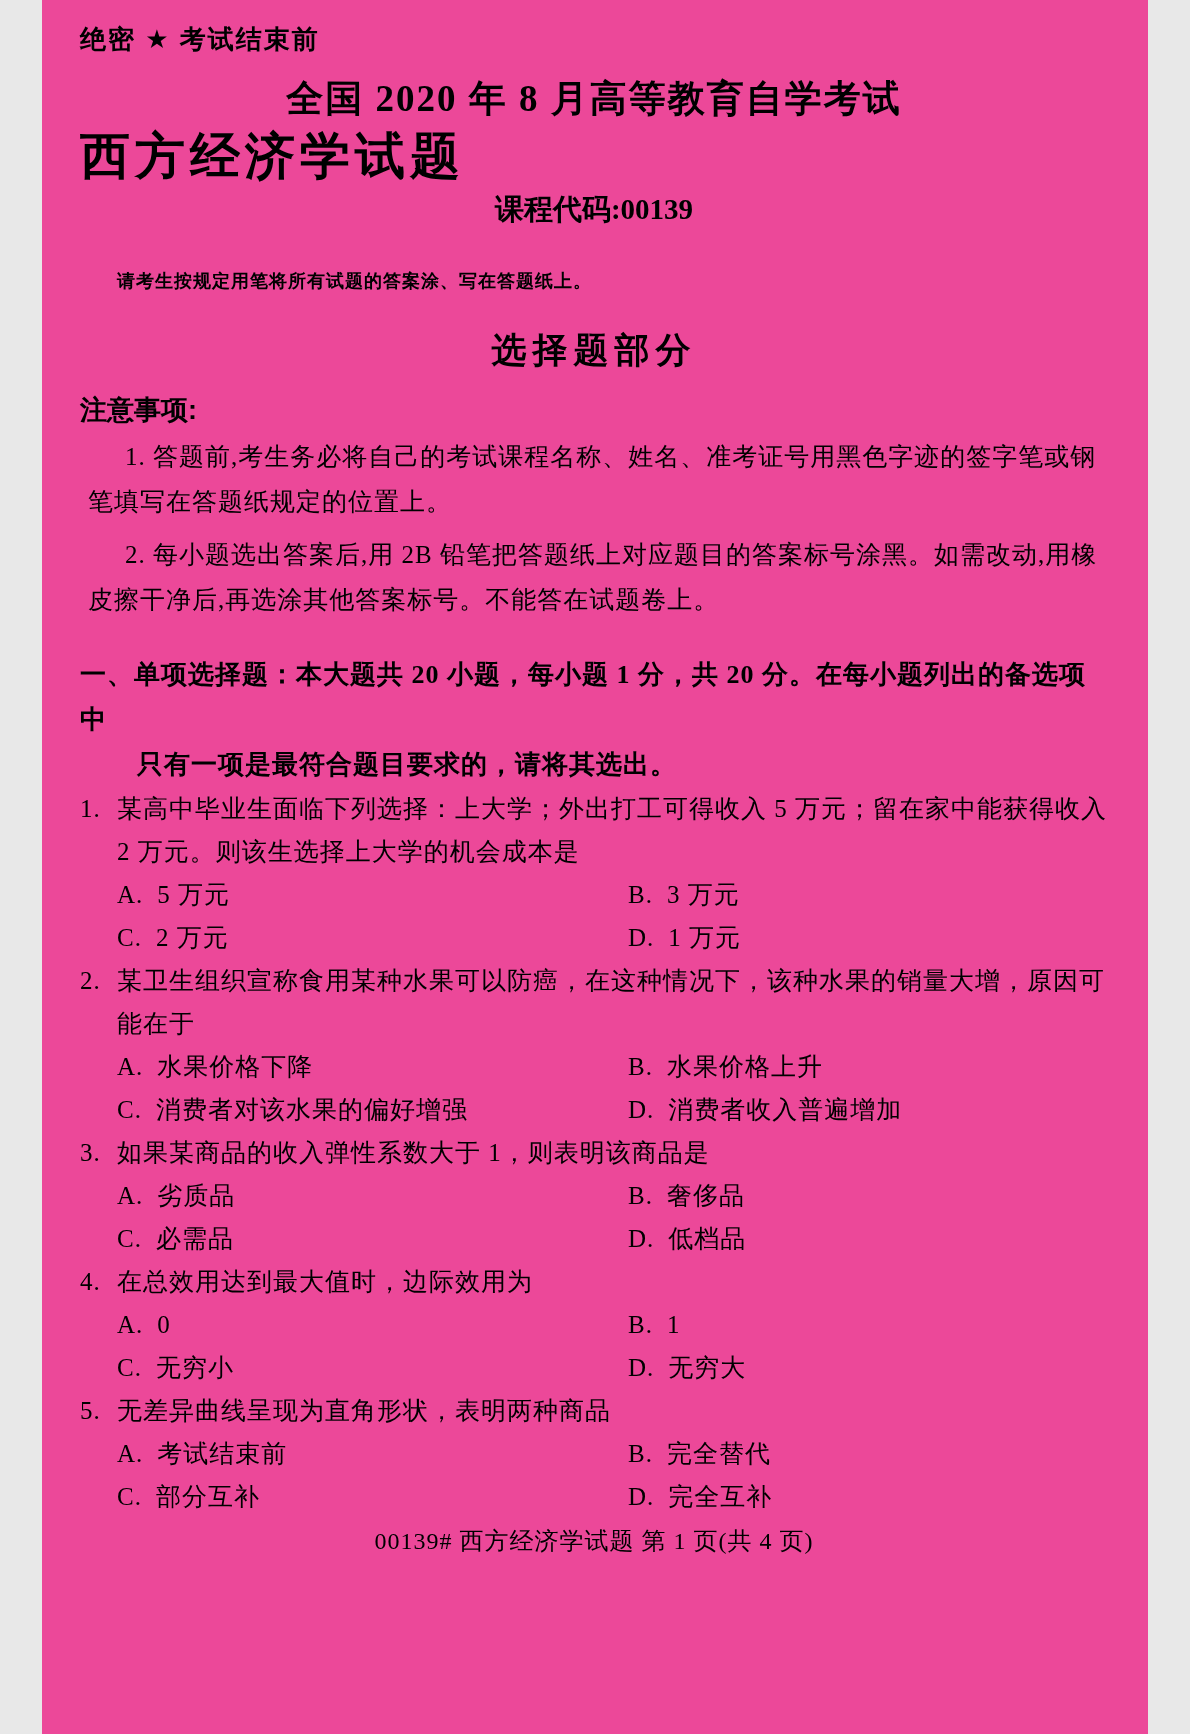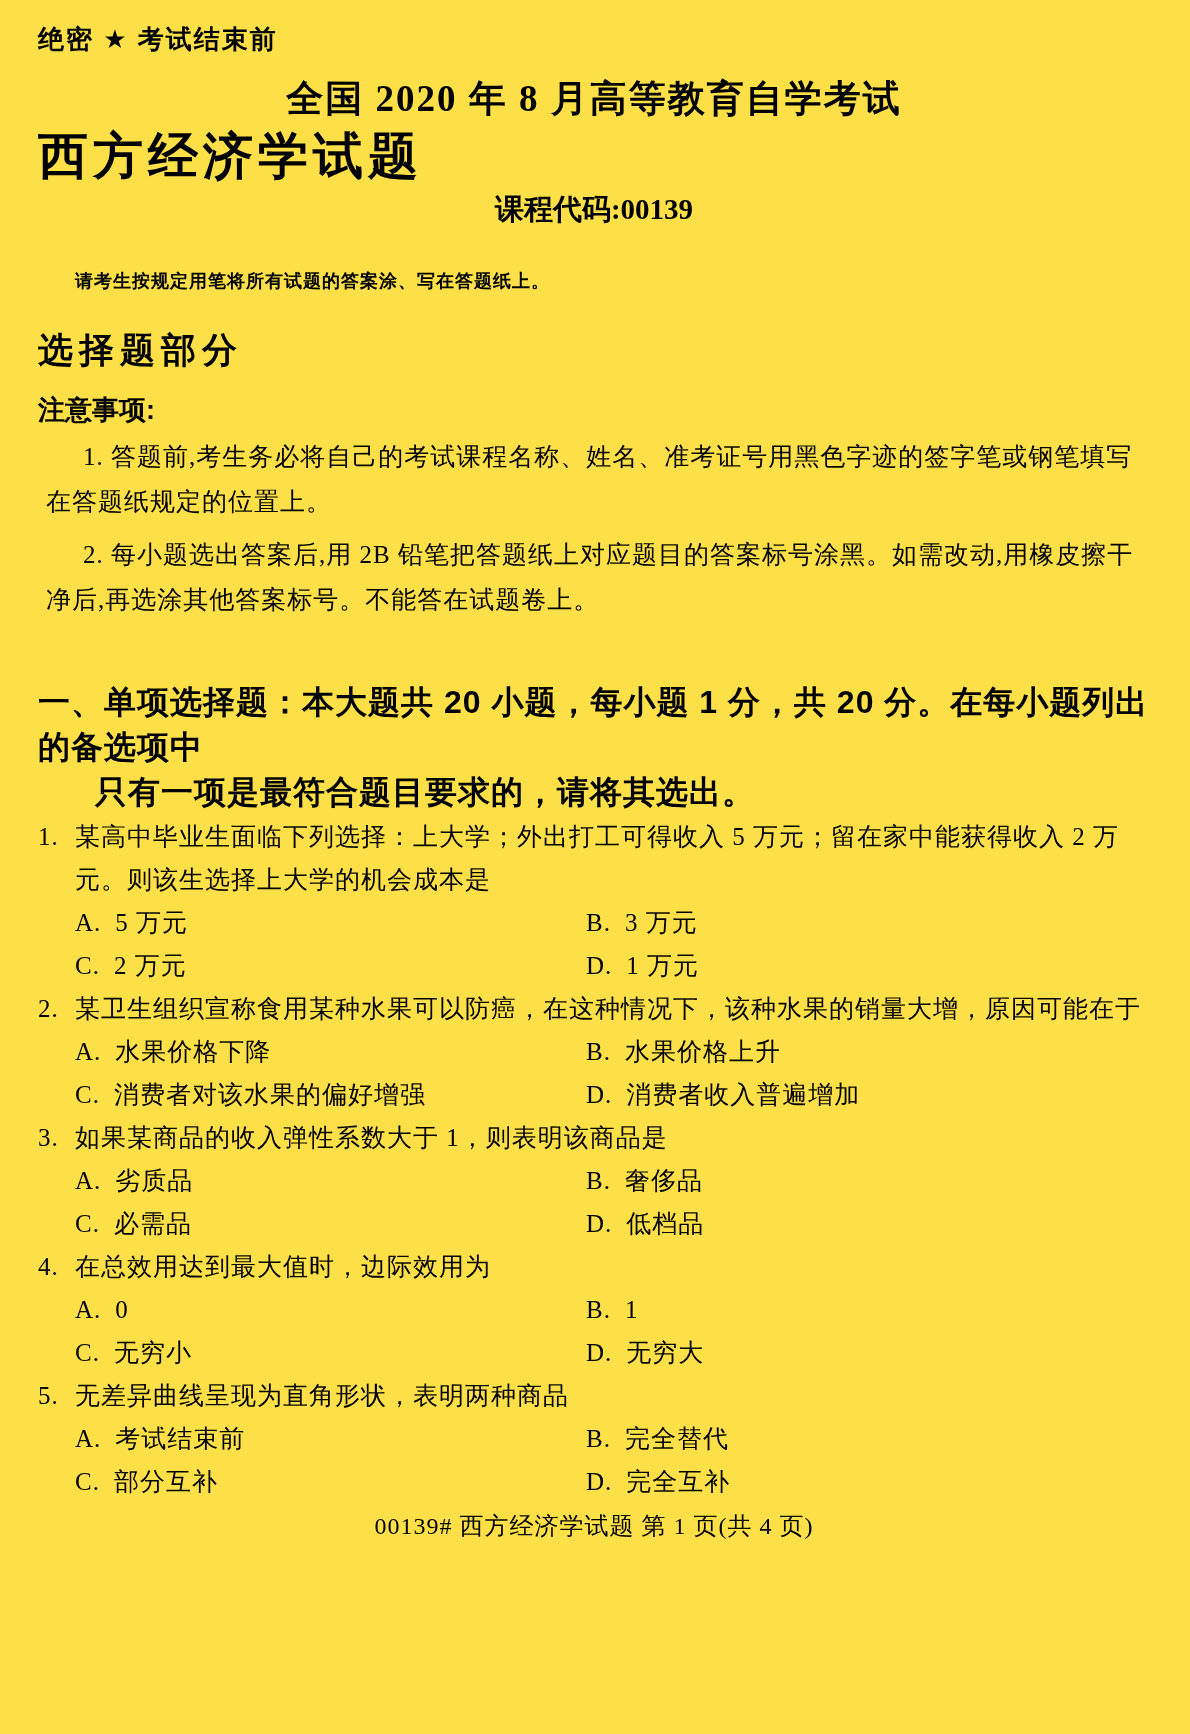--- a/index.html
+++ b/index.html
@@ -1,21 +1,21 @@
 <!DOCTYPE html>
 <html><head>
 <meta charset="utf-8">
 <style>
   html, body { margin: 0; padding: 0; background: #e8e8e8; }
   .page {
     position: relative;
-    width: 1190px;
+    width: 1106px;
     height: 1734px;
     margin: 0 auto;
-    background: #fde047;
+    background: #ec4899;
     color: #000000;
     box-sizing: border-box;
     padding: 22px 40px 0 38px;
     font-family: "Liberation Serif", "DejaVu Serif", serif;
     overflow: hidden;
   }
 
   .classification {
     font-family: "Liberation Sans", "DejaVu Sans", sans-serif;
     font-weight: bold;
@@ -50,21 +50,21 @@
     margin-top: 36px;
     font-family: "Liberation Sans", "DejaVu Sans", sans-serif;
     font-weight: bold;
     font-size: 18px;
     line-height: 34px;
     text-indent: 37px;
     letter-spacing: 1px;
   }
   .section-title {
     margin-top: 30px;
-    text-align: left;
+    text-align: center;
     font-family: "Liberation Sans", "DejaVu Sans", sans-serif;
     font-weight: bold;
     font-size: 35px;
     line-height: 44px;
     letter-spacing: 6px;
   }
   .notes-heading {
     margin-top: 20px;
     font-family: "Liberation Sans", "DejaVu Sans", sans-serif;
     font-weight: bold;
@@ -73,24 +73,24 @@
   }
   .note {
     margin: 8px;
     font-size: 25px;
     line-height: 45px;
     text-indent: 37px;
     letter-spacing: 1px;
   }
   .note-first { margin-top: 6px; }
   .part-heading {
-    margin-top: 58px;
-    font-family: Liberation Sans, sans-serif;
-    font-weight: bold;
-    font-size: 32px;
+    margin-top: 30px;
+    font-family: Liberation Serif, serif;
+    font-weight: bold;
+    font-size: 26px;
     line-height: 45px;
     letter-spacing: 1px;
   }
   .part-line2 { margin-left: 57px; }
 
   .questions {
     font-size: 25px;
     line-height: 43px;
     letter-spacing: 1px;
   }

